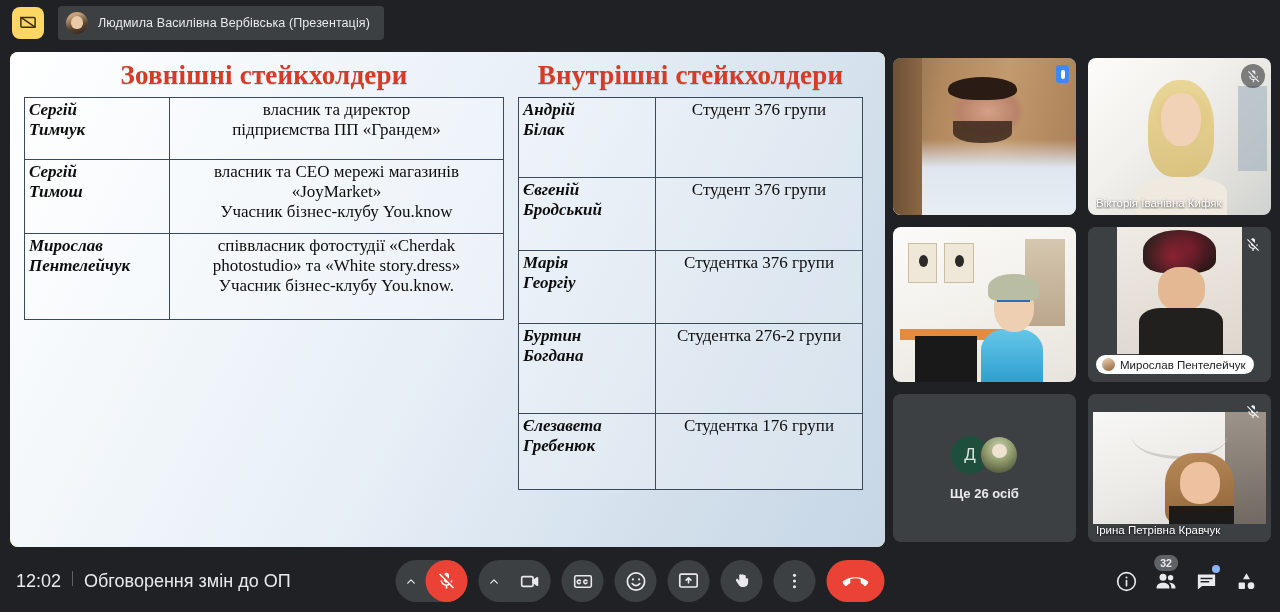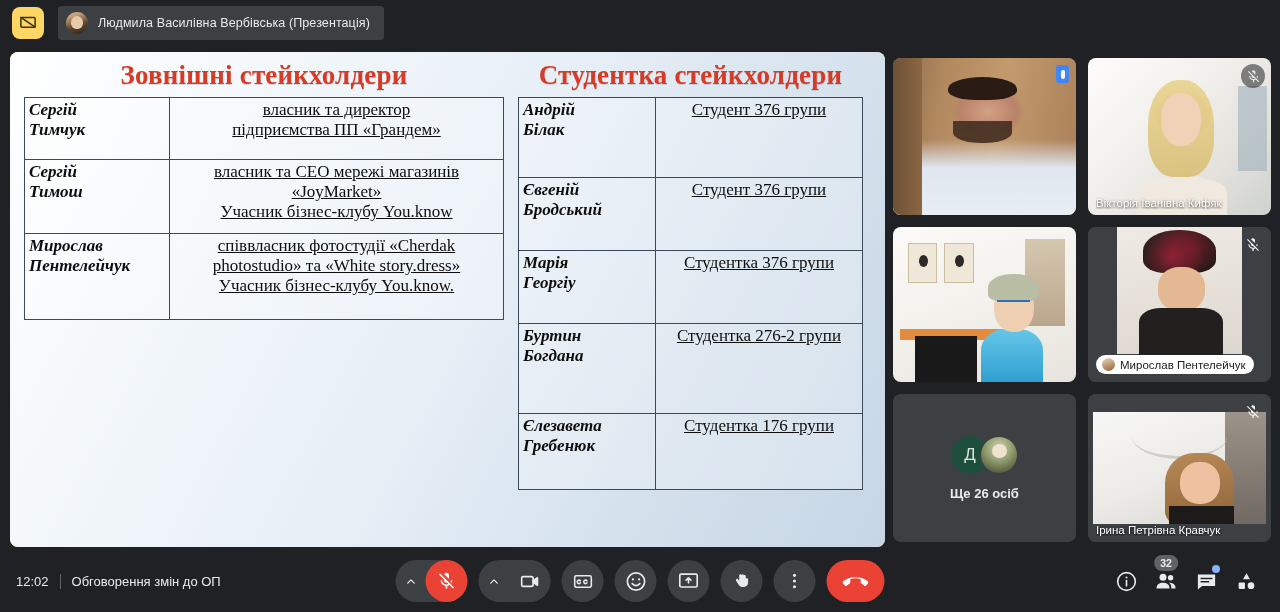--- a/index.html
+++ b/index.html
@@ -83,21 +83,21 @@
     padding: 2px 4px 6px 4px;
   }
   td.name {
     font-weight: bold; font-style: italic;
     font-size: 17px; line-height: 1.16;
     white-space: pre-line;
     color: #0d0d0d;
   }
   td.desc {
     text-align: center; font-size: 17px; line-height: 1.16;
-    white-space: pre-line; color: #0d0d0d; text-decoration: underline;
+    white-space: pre-line; color: #0d0d0d;
   }
   .col-left  td.name { width: 145px; }
   .col-right td.name { width: 137px; }
 
   .col-left  tr:nth-child(1) td { height: 62px; }
   .col-left  tr:nth-child(2) td { height: 74px; }
   .col-left  tr:nth-child(3) td { height: 86px; }
   .col-left  tr:nth-child(4) td { height: 152px; }
 
   .col-right tr:nth-child(1) td { height: 80px; }
@@ -176,21 +176,21 @@
   }
   #overflow-label { color:#e8eaed; font-size:13px; font-weight:700; }
 
   
   #bottombar {
     position: absolute; left:0; bottom:0; width:1280px; height:62px;
     background:#202124; display:flex; align-items:center;
   }
   #meet-meta {
     position:absolute; left:16px; display:flex; align-items:flex-start; gap:11px;
-    color:#e8eaed; font-size:13px; font-weight:500;
+    color:#e8eaed; font-size:18px; font-weight:500;
   }
   #meet-meta .divider { width:1px; height:15px; background:#5f6368; display:block; }
 
   #center-controls {
     position:absolute; left:50%; transform:translateX(-50%);
     display:flex; align-items:center; gap:11px;
   }
   .ctl {
     width:42px; height:42px; border-radius:50%;
     background:#3c4043; display:flex; align-items:center; justify-content:center;
@@ -273,21 +273,21 @@
                 <td class="name">Мирослав
 Пентелейчук</td>
                 <td class="desc">співвласник фотостудії «Cherdak photostudio» та «White story.dress»
 Учасник бізнес-клубу You.know.</td>
               </tr>
             </tbody>
           </table>
         </div>
 
         <div class="slide-col col-right">
-          <div class="slide-title">Студентка
+          <div class="slide-title">Внутрішні
 стейкхолдери</div>
           <table class="stk">
             <tbody>
               <tr>
                 <td class="name">Андрій
 Білак</td>
                 <td class="desc">Студент 376 групи</td>
               </tr>
               <tr>
                 <td class="name">Євгеній

